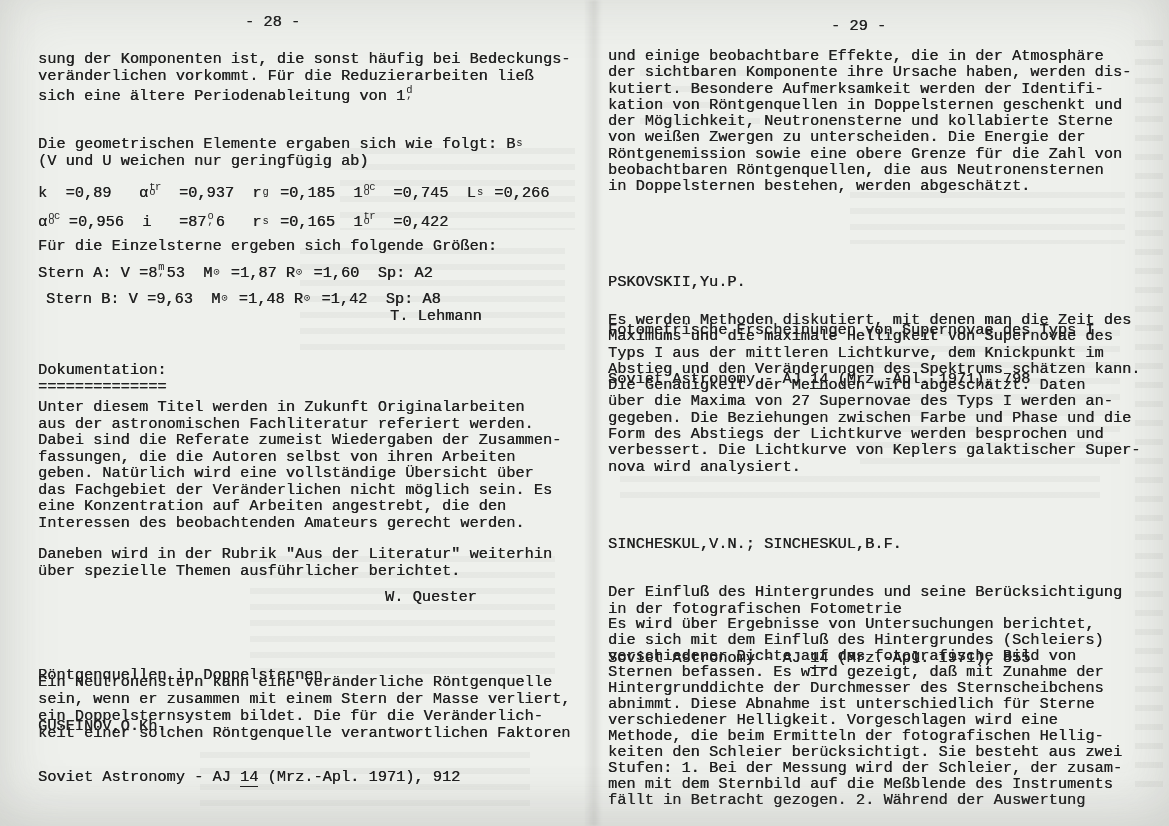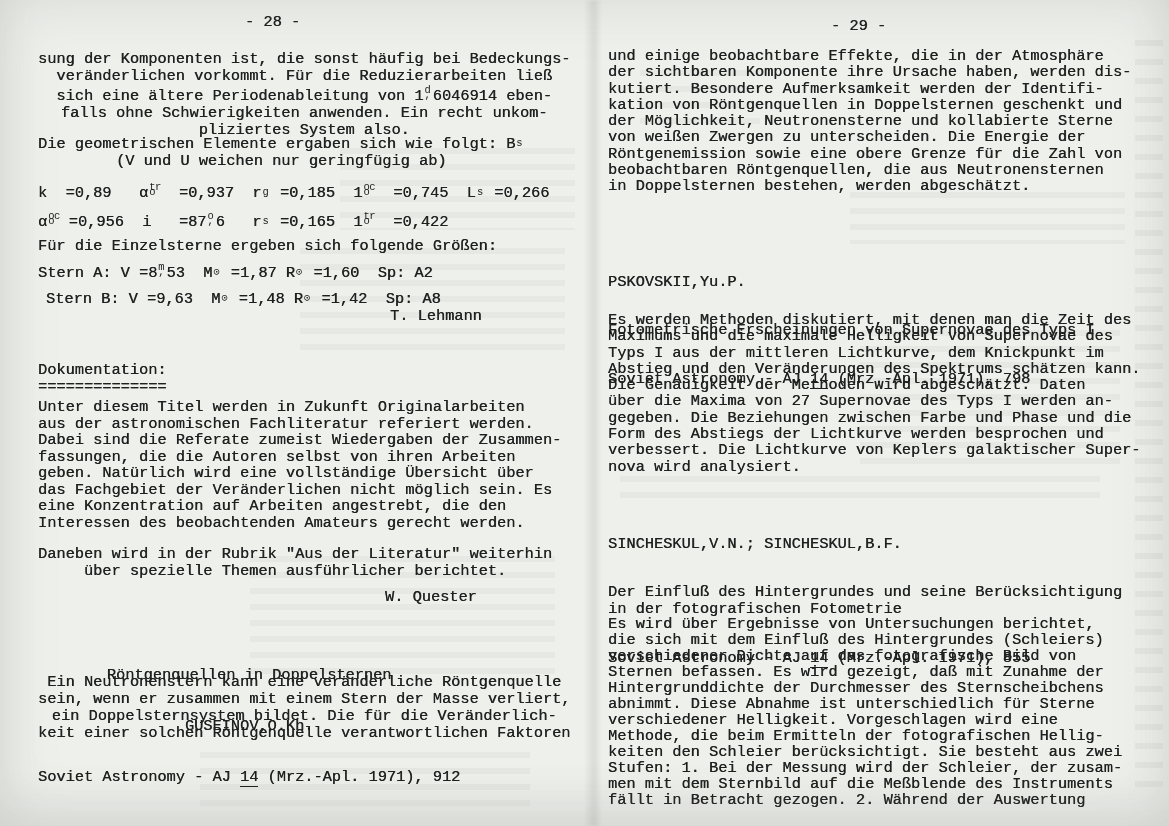--- a/index.html
+++ b/index.html
@@ -7,21 +7,21 @@
     width:1169px;height:826px;position:relative;overflow:hidden;
     background:var(--paper,#eef0ec);
     font-family:"Liberation Mono","DejaVu Sans Mono",monospace;
     font-size:15.3px;color:var(--ink,#1f1f1f);
   }
   body::after{ 
     content:"";position:absolute;inset:0;pointer-events:none;
     box-shadow:inset 0 0 60px rgba(120,120,115,.18), inset 0 -25px 40px rgba(120,120,115,.10);
   }
   .blk{position:absolute;white-space:pre;text-shadow:0.35px 0 0 rgba(28,28,28,.85);}
-  .lh17 {line-height:17px;text-align:center;}
+  .lh17 {line-height:17px;}
   .lh165{line-height:16.5px;}
   .lh163{line-height:16.3px;}
   .lh157{line-height:16px;margin-top:24px;}
   .u{border-bottom:1.4px solid currentColor;}
   
   .ss{display:inline;}
   .sst{display:inline-block;position:relative;height:1em;vertical-align:baseline;}
   .ssu{position:absolute;left:1px;bottom:.44em;font-size:10.5px;letter-spacing:-.5px;line-height:1;text-shadow:none;}
   .ssd{position:absolute;left:1px;top:.5em;font-size:10.5px;letter-spacing:-.5px;line-height:1;text-shadow:none;}
   
@@ -44,23 +44,21 @@
 <div class="bleed" style="left:850px;top:192px;width:275px;height:52px;"></div>
 <div class="bleed" style="left:860px;top:330px;width:260px;height:140px;"></div>
 <div class="bleed" style="left:620px;top:476px;width:480px;height:28px;"></div>
 <div class="bleed" style="left:640px;top:70px;width:120px;height:60px;"></div>
 
 <div>
   <div class="blk lh17" style="left:245px;top:14px;">- 28 -</div>
 
   <div class="blk lh17" style="left:38px;top:39px;margin-top:12px;"><span>sung der Komponenten ist, die sonst häufig bei Bedeckungs-
 veränderlichen vorkommt. Für die Reduzierarbeiten ließ
-sich eine ältere Periodenableitung von 1</span><span class="ss"><span class="sst" style="width: 1ch;"><span class="ssu">d</span><span class="ssd">,</span></span></span><span>6046914 eben-
-falls ohne Schwierigkeiten anwenden. Ein recht unkom-
-pliziertes System also.</span></div>
+sich eine ältere Periodenableitung von 1</span><span class="ss"><span class="sst" style="width: 1ch;"><span class="ssu">d</span><span class="ssd">,</span></span></span></div>
 
   <div class="blk lh17" style="left:38px;top:133px;"><span>Die geometrischen Elemente ergaben sich wie folgt: </span><span class="ss"><span>B</span><span class="sst" style="width: 1ch;"><span class="ssd">s</span></span></span><span>
 (V und U weichen nur geringfügig ab)</span></div>
 
   <div class="blk lh17" style="left:38px;top:182px;"><span>k  =0,89   </span><span class="ss"><span>α</span><span class="sst" style="width: 1.35ch;"><span class="ssu">tr</span><span class="ssd">o</span></span></span><span>  =0,937  </span><span class="ss"><span>r</span><span class="sst" style="width: 1ch;"><span class="ssd">g</span></span></span><span> =0,185  </span><span class="ss"><span>1</span><span class="sst" style="width: 1.35ch;"><span class="ssu">oc</span><span class="ssd">o</span></span></span><span>  =0,745  </span><span class="ss"><span>L</span><span class="sst" style="width: 1ch;"><span class="ssd">s</span></span></span><span> =0,266</span></div>
   <div class="blk lh17" style="left:38px;top:211px;"><span class="ss"><span>α</span><span class="sst" style="width: 1.35ch;"><span class="ssu">oc</span><span class="ssd">o</span></span></span><span> =0,956  i   =87</span><span class="ss"><span class="sst" style="width: 1ch;"><span class="ssu">o</span><span class="ssd">,</span></span></span><span>6   </span><span class="ss"><span>r</span><span class="sst" style="width: 1ch;"><span class="ssd">s</span></span></span><span> =0,165  </span><span class="ss"><span>1</span><span class="sst" style="width: 1.35ch;"><span class="ssu">tr</span><span class="ssd">o</span></span></span><span>  =0,422</span></div>
 
   <div class="blk lh17" style="left:38px;top:238px;">Für die Einzelsterne ergeben sich folgende Größen:</div>
 
   <div class="blk lh17" style="left:38px;top:262px;"><span>Stern A: V =8</span><span class="ss"><span class="sst" style="width: 1ch;"><span class="ssu">m</span><span class="ssd">,</span></span></span><span>53  </span><span class="ss"><span>M</span><span class="sst" style="width: 1ch;"><span class="ssd">⊙</span></span></span><span> =1,87 </span><span class="ss"><span>R</span><span class="sst" style="width: 1ch;"><span class="ssd">⊙</span></span></span><span> =1,60  Sp: A2</span></div>

